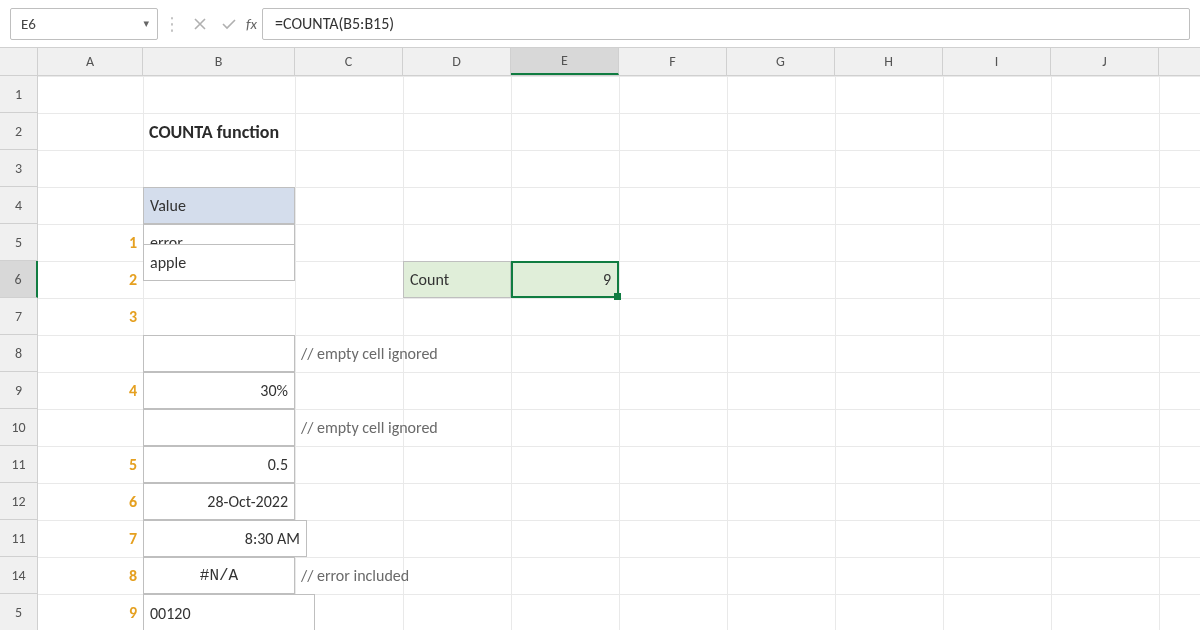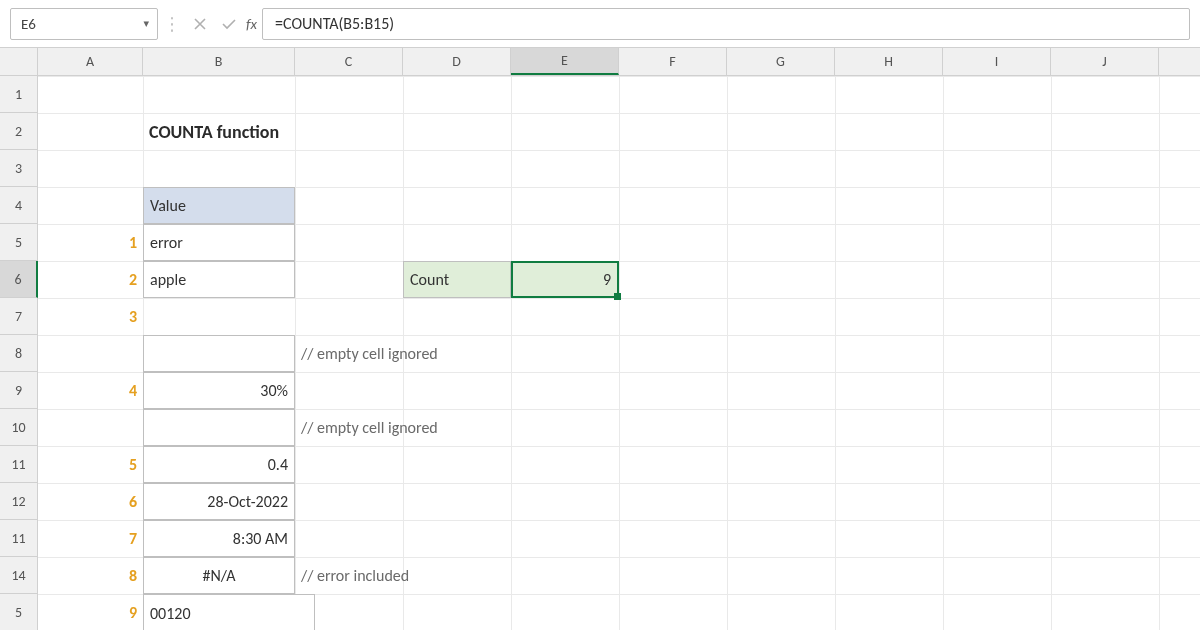--- a/index.html
+++ b/index.html
@@ -219,28 +219,28 @@
       <div class="cell num" style="left: 0px; top: 148px; width: 105px; height: 37px; justify-content: flex-end;">1</div>
       <div class="cell num" style="left: 0px; top: 185px; width: 105px; height: 37px; justify-content: flex-end;">2</div>
       <div class="cell num" style="left: 0px; top: 222px; width: 105px; height: 37px; justify-content: flex-end;">3</div>
       <div class="cell num" style="left: 0px; top: 296px; width: 105px; height: 37px; justify-content: flex-end;">4</div>
       <div class="cell num" style="left: 0px; top: 370px; width: 105px; height: 37px; justify-content: flex-end;">5</div>
       <div class="cell num" style="left: 0px; top: 407px; width: 105px; height: 37px; justify-content: flex-end;">6</div>
       <div class="cell num" style="left: 0px; top: 444px; width: 105px; height: 37px; justify-content: flex-end;">7</div>
       <div class="cell num" style="left: 0px; top: 481px; width: 105px; height: 37px; justify-content: flex-end;">8</div>
       <div class="cell num" style="left: 0px; top: 518px; width: 105px; height: 37px; justify-content: flex-end;">9</div>
       <div class="cell value-cell" style="left: 105px; top: 148px; width: 152px; height: 37px; justify-content: flex-start;">error</div>
-      <div class="cell value-cell" style="left: 105px; top: 185px; width: 152px; height: 37px; justify-content: flex-start;">apple</div>
+      <div class="cell value-cell" style="left: 105px; top: 168px; width: 152px; height: 37px; justify-content: flex-start;">apple</div>
       <div class="cell value-cell" style="left: 105px; top: 259px; width: 152px; height: 37px; justify-content: flex-start;"></div>
       <div class="cell value-cell" style="left: 105px; top: 296px; width: 152px; height: 37px; justify-content: flex-end;">30%</div>
       <div class="cell value-cell" style="left: 105px; top: 333px; width: 152px; height: 37px; justify-content: flex-start;"></div>
-      <div class="cell value-cell" style="left: 105px; top: 370px; width: 152px; height: 37px; justify-content: flex-end;">0.4</div>
+      <div class="cell value-cell" style="left: 105px; top: 370px; width: 152px; height: 37px; justify-content: flex-end;">0.5</div>
       <div class="cell value-cell" style="left: 105px; top: 407px; width: 152px; height: 37px; justify-content: flex-end;">28-Oct-2022</div>
-      <div class="cell value-cell" style="left: 105px; top: 444px; width: 152px; height: 37px; justify-content: flex-end;">8:30 AM</div>
-      <div class="cell value-cell" style="left: 105px; top: 481px; width: 152px; height: 37px; justify-content: center;">#N/A</div>
+      <div class="cell value-cell" style="left: 105px; top: 444px; width: 164px; height: 37px; justify-content: flex-end;">8:30 AM</div>
+      <div class="cell value-cell" style="left: 105px; top: 481px; width: 152px; height: 37px; justify-content: center; font-family: Liberation Mono, monospace;">#N/A</div>
       <div class="cell value-cell" style="left: 105px; top: 518px; width: 172px; height: 37px; justify-content: flex-start; border-bottom: none;">00120</div>
       <div class="cell comment" style="left: 257px; top: 259px; width: 260px; height: 37px;">// empty cell ignored</div>
       <div class="cell comment" style="left: 257px; top: 333px; width: 260px; height: 37px;">// empty cell ignored</div>
       <div class="cell comment" style="left: 257px; top: 481px; width: 260px; height: 37px;">// error included</div>
       <div class="cell count-label" style="left: 365px; top: 185px; width: 108px; height: 37px;">Count</div>
       <div class="cell active-cell" style="left: 473px; top: 185px; width: 108px; height: 37px; justify-content: flex-end;">9</div>
     </div>
 </div>
 
 </body></html>

